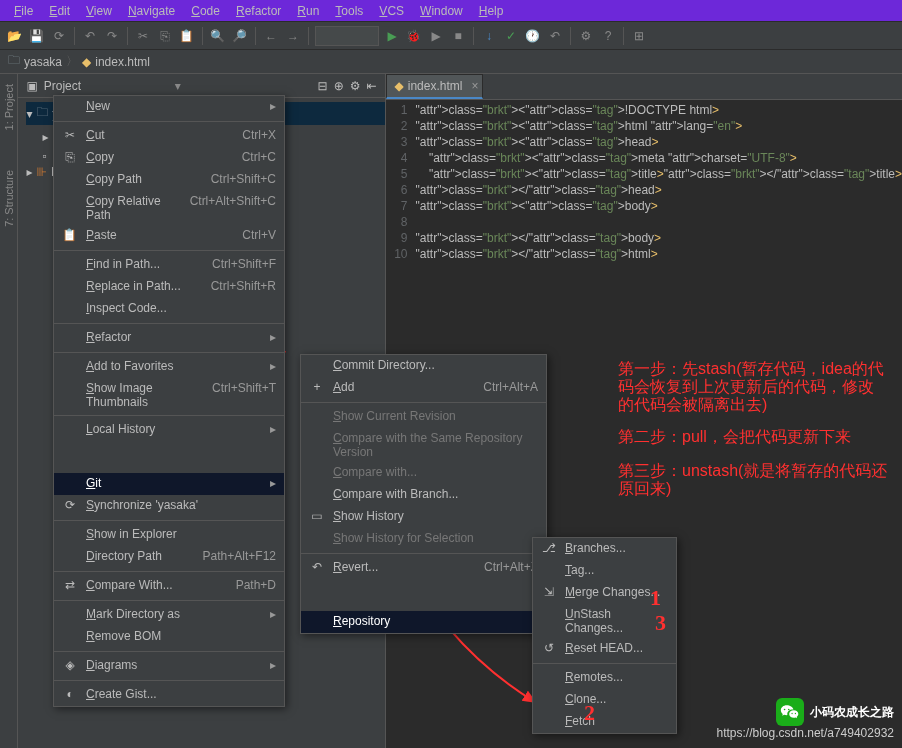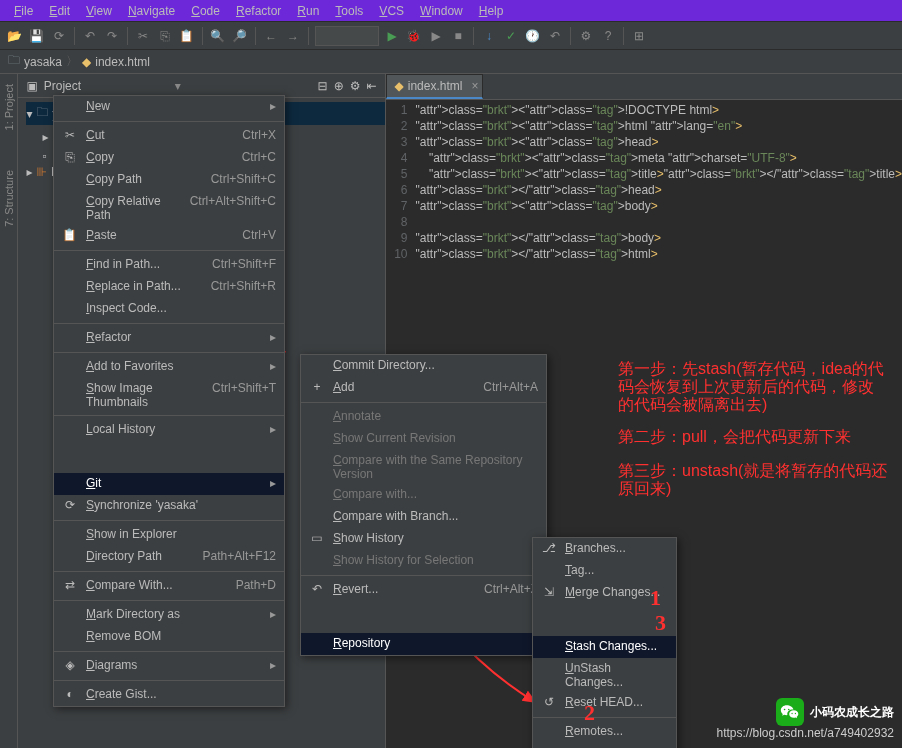--- a/index.html
+++ b/index.html
@@ -309,24 +309,20 @@
       <span class="cmenu-label"><u>C</u>ommit Directory...</span>
     </div>
     <div class="cmenu-item">
       <span class="cmenu-icon">+</span>
       <span class="cmenu-label"><u>A</u>dd</span>
       <span class="cmenu-shortcut">Ctrl+Alt+A</span>
     </div>
     <div class="cmenu-sep"></div>
     <div class="cmenu-item disabled">
       <span class="cmenu-icon"></span>
-      <span class="cmenu-label"><u>A</u>nnotate</span>
-    </div>
-    <div class="cmenu-item disabled">
-      <span class="cmenu-icon"></span>
       <span class="cmenu-label"><u>S</u>how Current Revision</span>
     </div>
     <div class="cmenu-item disabled">
       <span class="cmenu-icon"></span>
       <span class="cmenu-label"><u>C</u>ompare with the Same Repository Version</span>
     </div>
     <div class="cmenu-item disabled">
       <span class="cmenu-icon"></span>
       <span class="cmenu-label"><u>C</u>ompare with...</span>
     </div>
@@ -360,24 +356,20 @@
       <span class="cmenu-icon">⎇</span>
       <span class="cmenu-label"><u>B</u>ranches...</span>
     </div>
     <div class="cmenu-item">
       <span class="cmenu-icon"></span>
       <span class="cmenu-label"><u>T</u>ag...</span>
     </div>
     <div class="cmenu-item">
       <span class="cmenu-icon">⇲</span>
       <span class="cmenu-label"><u>M</u>erge Changes...</span>
-    </div>
-    <div class="cmenu-item hover">
-      <span class="cmenu-icon"></span>
-      <span class="cmenu-label"><u>S</u>tash Changes...</span>
     </div>
     <div class="cmenu-item">
       <span class="cmenu-icon"></span>
       <span class="cmenu-label"><u>U</u>nStash Changes...</span>
     </div>
     <div class="cmenu-item">
       <span class="cmenu-icon">↺</span>
       <span class="cmenu-label"><u>R</u>eset HEAD...</span>
     </div>
     <div class="cmenu-sep"></div>

